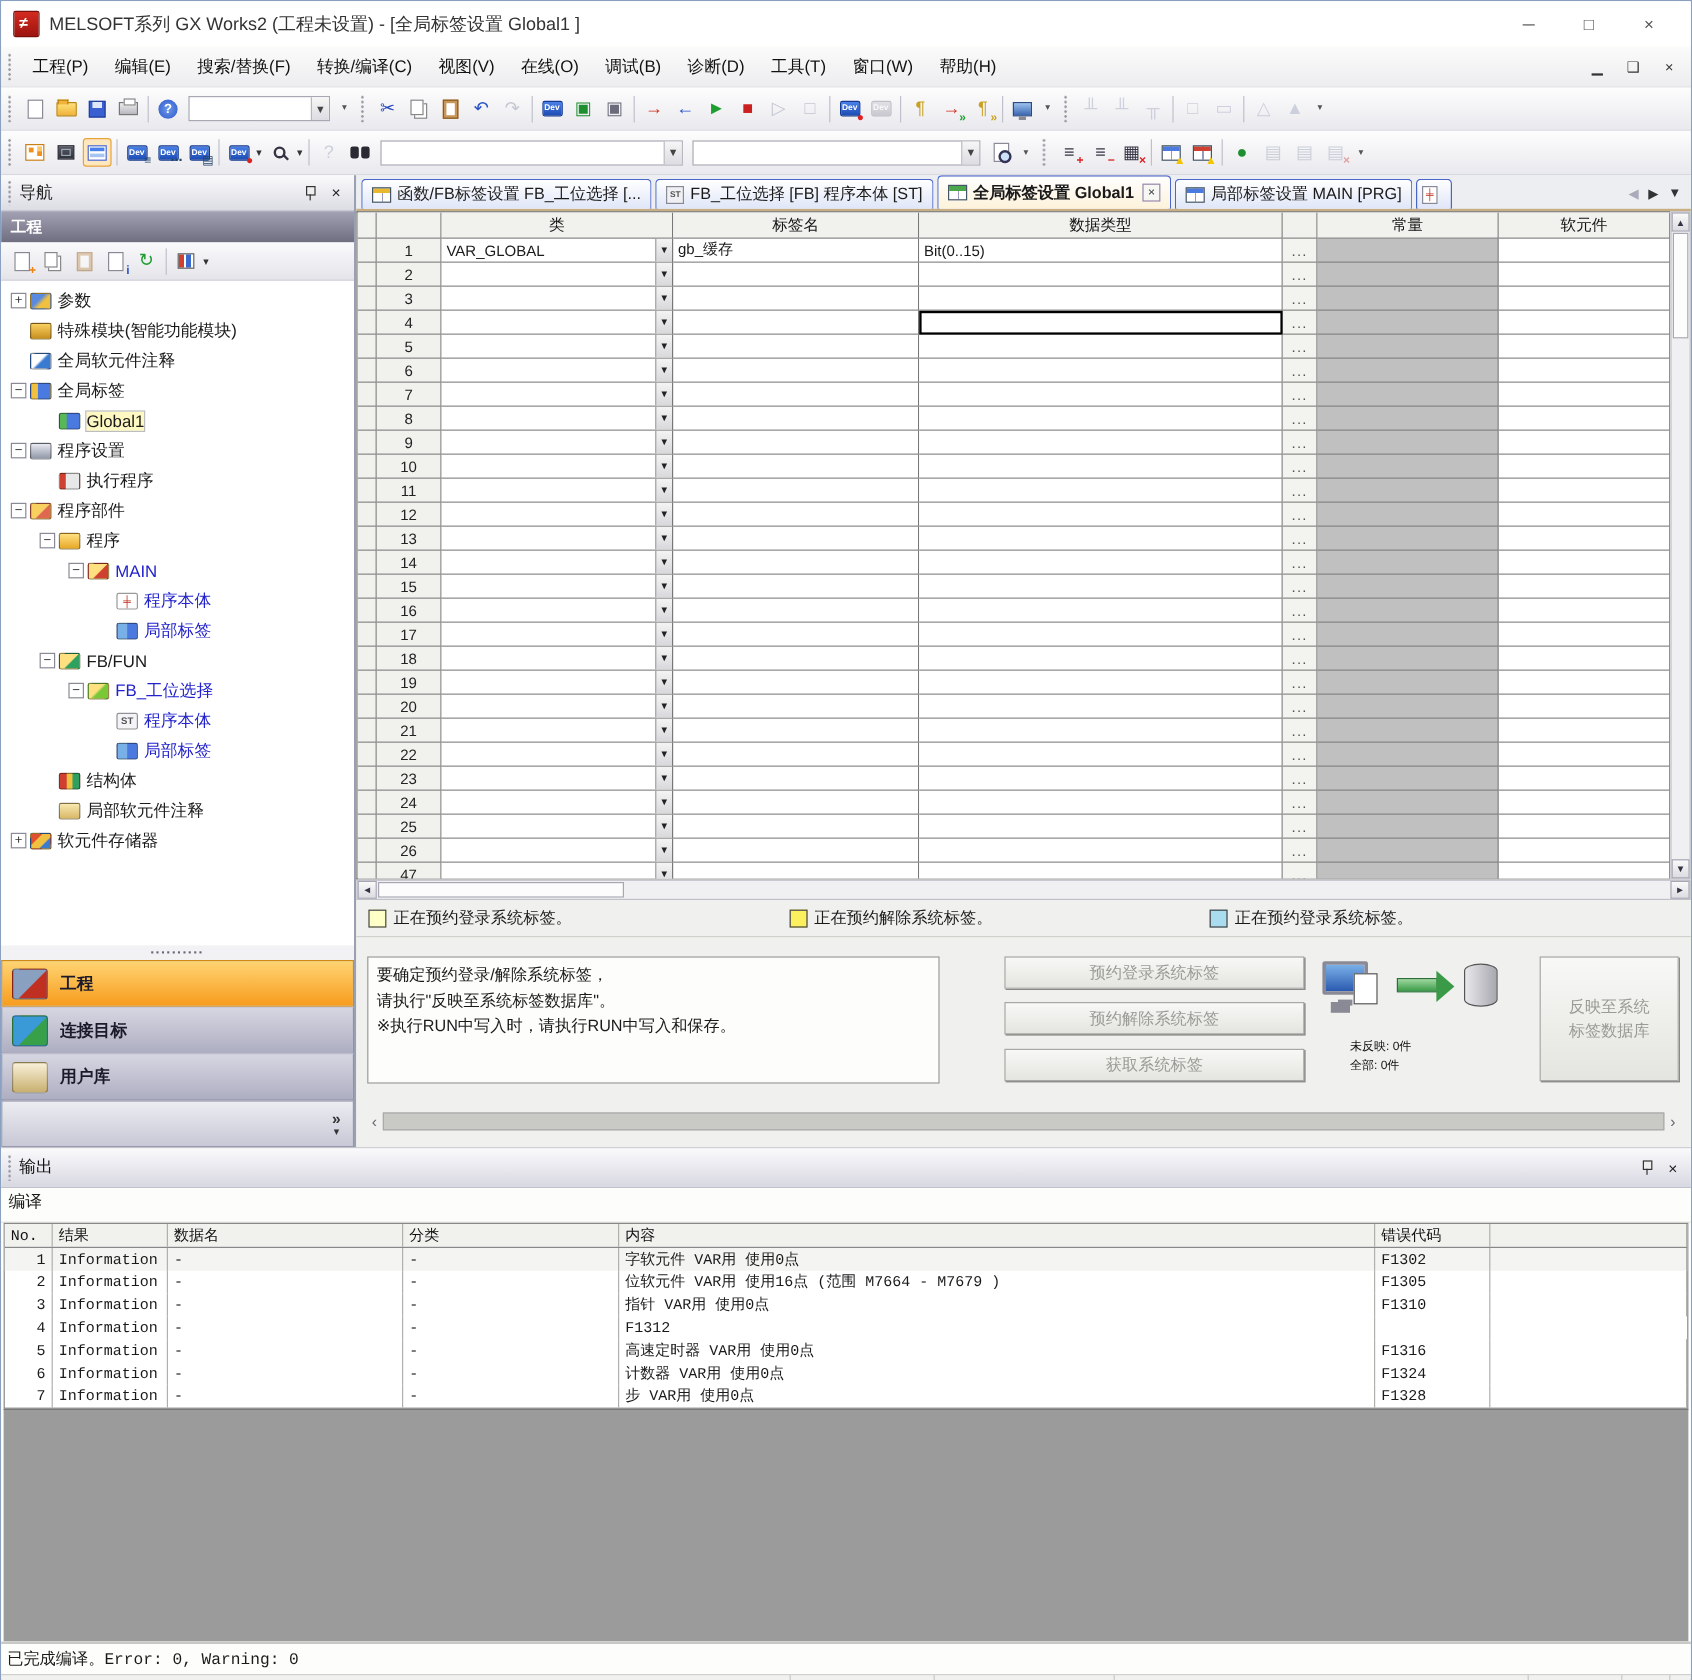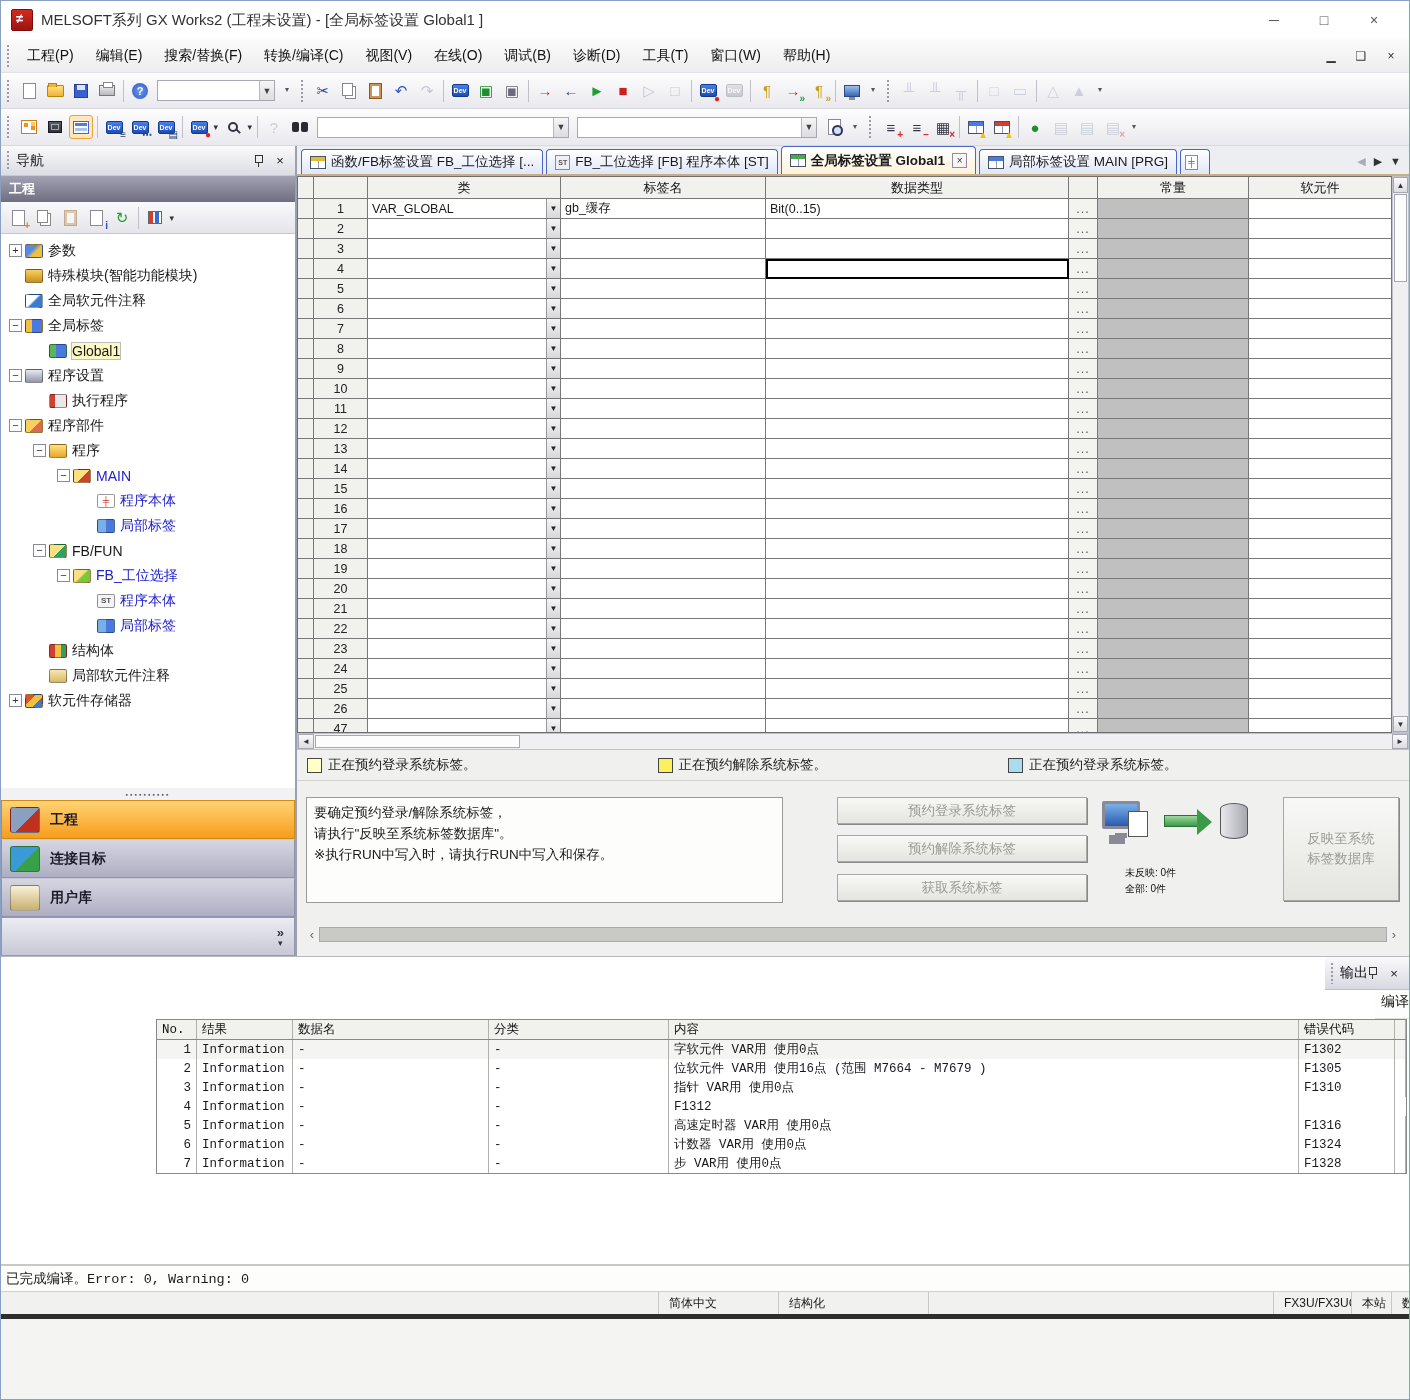--- a/index.html
+++ b/index.html
@@ -185,21 +185,21 @@
 .tmon::after{content:"";position:absolute;left:10px;bottom:-12px;width:12px;height:5px;background:#8a8a96;box-shadow:-4px 4px 0 2px #8a8a96;}
 .tdoc{position:absolute;left:26px;top:12px;width:20px;height:26px;background:#fff;border:1px solid #555;}
 .tarrow{position:absolute;left:62px;top:16px;width:34px;height:12px;background:linear-gradient(#9ed89e,#3a9a48);border:1px solid #2a7038;}
 .tarrow::after{content:"";position:absolute;right:-15px;top:-7px;border-left:15px solid #3a9a48;border-top:13px solid transparent;border-bottom:13px solid transparent;}
 .tdb{position:absolute;left:118px;top:4px;width:28px;height:36px;background:linear-gradient(90deg,#e8e8ec,#a8a8b0);border:1px solid #555;border-radius:14px/6px;}
 .syshscroll{position:absolute;left:8px;right:8px;top:144px;height:19px;display:flex;align-items:center;background:#f0f0ee;}
 .sysharrow{color:#667;font-size:13px;width:14px;flex:none;text-align:center;}
 .syshtrack{flex:1;height:15px;background:#c9c9c6;border:1px solid #aaa;}
 
 
-.outpanel{height:308px;flex:none;display:flex;flex-direction:column;background:#fff;border-top:1px solid #b8b8c0;align-items:flex-end;}
+.outpanel{height:412px;flex:none;display:flex;flex-direction:column;background:#fff;border-top:1px solid #b8b8c0;}
 .out-head{height:33px;background:linear-gradient(#fafafc,#d8d8e2);display:flex;align-items:center;flex:none;border-bottom:1px solid #c0c0cc;}
 .out-head .cap{font-size:14px;color:#111;}
 .out-band{height:29px;background:#fdfdfb;display:flex;align-items:flex-start;padding:3px 0 0 6px;font-size:14px;flex:none;border-bottom:1px solid #e0e0dc;}
 .ogrid{flex:none;border:1px solid #888;margin:0 2px;font-family:"Liberation Mono","DejaVu Sans Mono",monospace;}
 .orow{display:grid;grid-template-columns:40px 96px 196px 180px 630px 96px 1fr;height:19px;}
 .orow>div{border-right:1px solid #b0b0ac;display:flex;align-items:center;padding:0 5px;font-size:12.5px;white-space:nowrap;overflow:hidden;}
 .orow.ohead{background:#f1f1ee;border-bottom:1px solid #888;height:20px;}
 .orow.ohead>div{color:#111;}
 .orow .r{justify-content:flex-end;}
 .orow:nth-child(2){background:#f4f4f2;}

